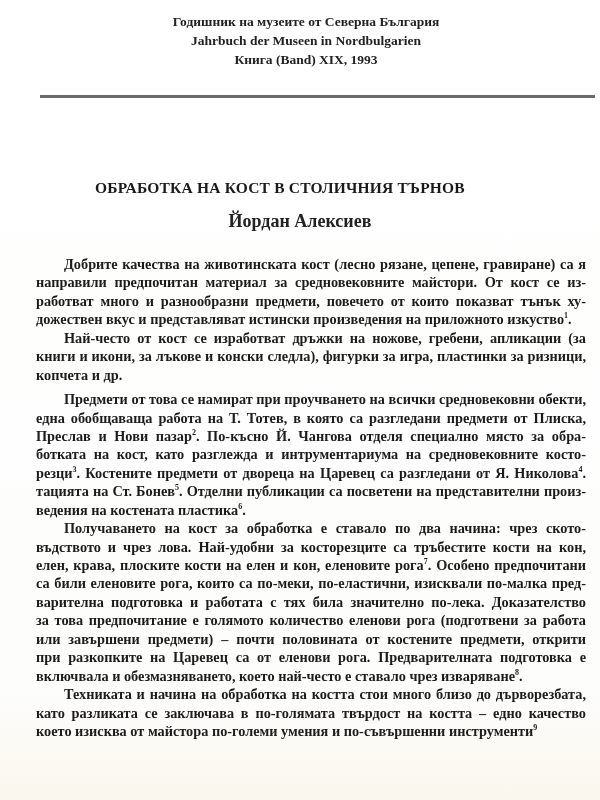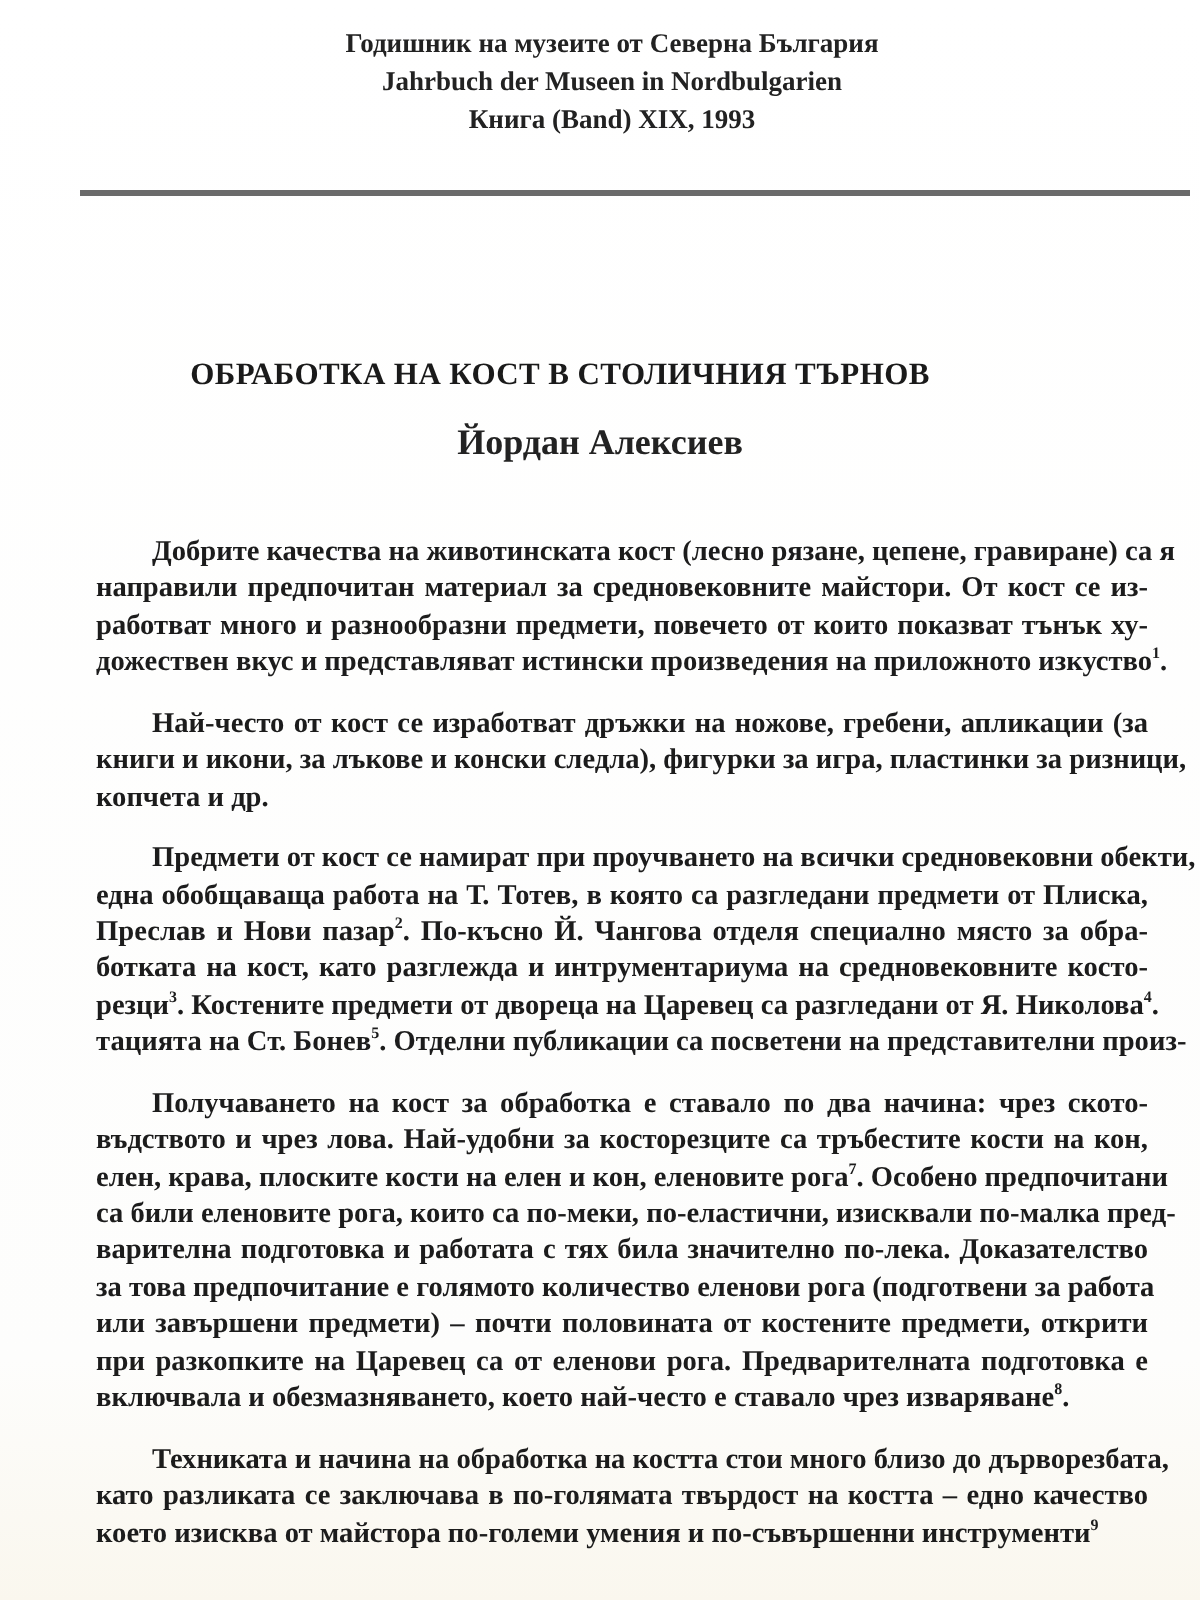--- a/index.html
+++ b/index.html
@@ -67,21 +67,21 @@
     .body-text {
       position: absolute;
       top: 255px;
       left: 36px;
       width: 550px;
       font-size: 14.3px;
       line-height: 18.45px;
       color: #1c1c1c;
       font-weight: bold;
     }
-    .para { margin: 12px; }
+    .para { margin: 0; }
     .para.gap { margin-top: 6px; }
     .line {
       display: block;
       text-align: justify;
       text-align-last: justify;
       white-space: nowrap;
       height: 18.45px;
       overflow: visible;
     }
     .line.first { padding-left: 28px; }
@@ -114,26 +114,27 @@
         <span class="line"><span>направили предпочитан материал за средновековните майстори. От кост се из-</span></span>
         <span class="line"><span>работват много и разнообразни предмети, повечето от които показват тънък ху-</span></span>
         <span class="line last"><span>дожествен вкус и представляват истински произведения на приложното изкуство</span><sup>1</sup>.</span>
       </div>
       <div class="para">
         <span class="line first"><span>Най-често от кост се изработват дръжки на ножове, гребени, апликации (за</span></span>
         <span class="line"><span>книги и икони, за лъкове и конски следла), фигурки за игра, пластинки за ризници,</span></span>
         <span class="line last"><span>копчета и др.</span></span>
       </div>
       <div class="para gap">
-        <span class="line first"><span>Предмети от кост се намират при проучването на всички средновековни обекти,</span></span>
+        <span class="line first"><span>Предмети от това се намират при проучването на всички средновековни обекти,</span></span>
         <span class="line"><span>една обобщаваща работа на Т. Тотев, в която са разгледани предмети от Плиска,</span></span>
         <span class="line"><span>Преслав и Нови пазар</span><sup>2</sup>. По-късно Й. Чангова отделя специално място за обра-</span>
         <span class="line"><span>ботката на кост, като разглежда и интрументариума на средновековните косто-</span></span>
         <span class="line"><span>резци</span><sup>3</sup>. Костените предмети от двореца на Царевец са разгледани от Я. Николова<sup>4</sup>.</span>
         <span class="line"><span>тацията на Ст. Бонев</span><sup>5</sup>. Отделни публикации са посветени на представителни произ-</span>
+        <span class="line last"><span>ведения на костената пластика</span><sup>6</sup>.</span>
       </div>
       <div class="para">
         <span class="line first"><span>Получаването на кост за обработка е ставало по два начина: чрез ското-</span></span>
         <span class="line"><span>въдството и чрез лова. Най-удобни за косторезците са тръбестите кости на кон,</span></span>
         <span class="line"><span>елен, крава, плоските кости на елен и кон, еленовите рога</span><sup>7</sup>. Особено предпочитани</span>
         <span class="line"><span>са били еленовите рога, които са по-меки, по-еластични, изисквали по-малка пред-</span></span>
         <span class="line"><span>варителна подготовка и работата с тях била значително по-лека. Доказателство</span></span>
         <span class="line"><span>за това предпочитание е голямото количество еленови рога (подготвени за работа</span></span>
         <span class="line"><span>или завършени предмети) – почти половината от костените предмети, открити</span></span>
         <span class="line"><span>при разкопките на Царевец са от еленови рога. Предварителната подготовка е</span></span>

